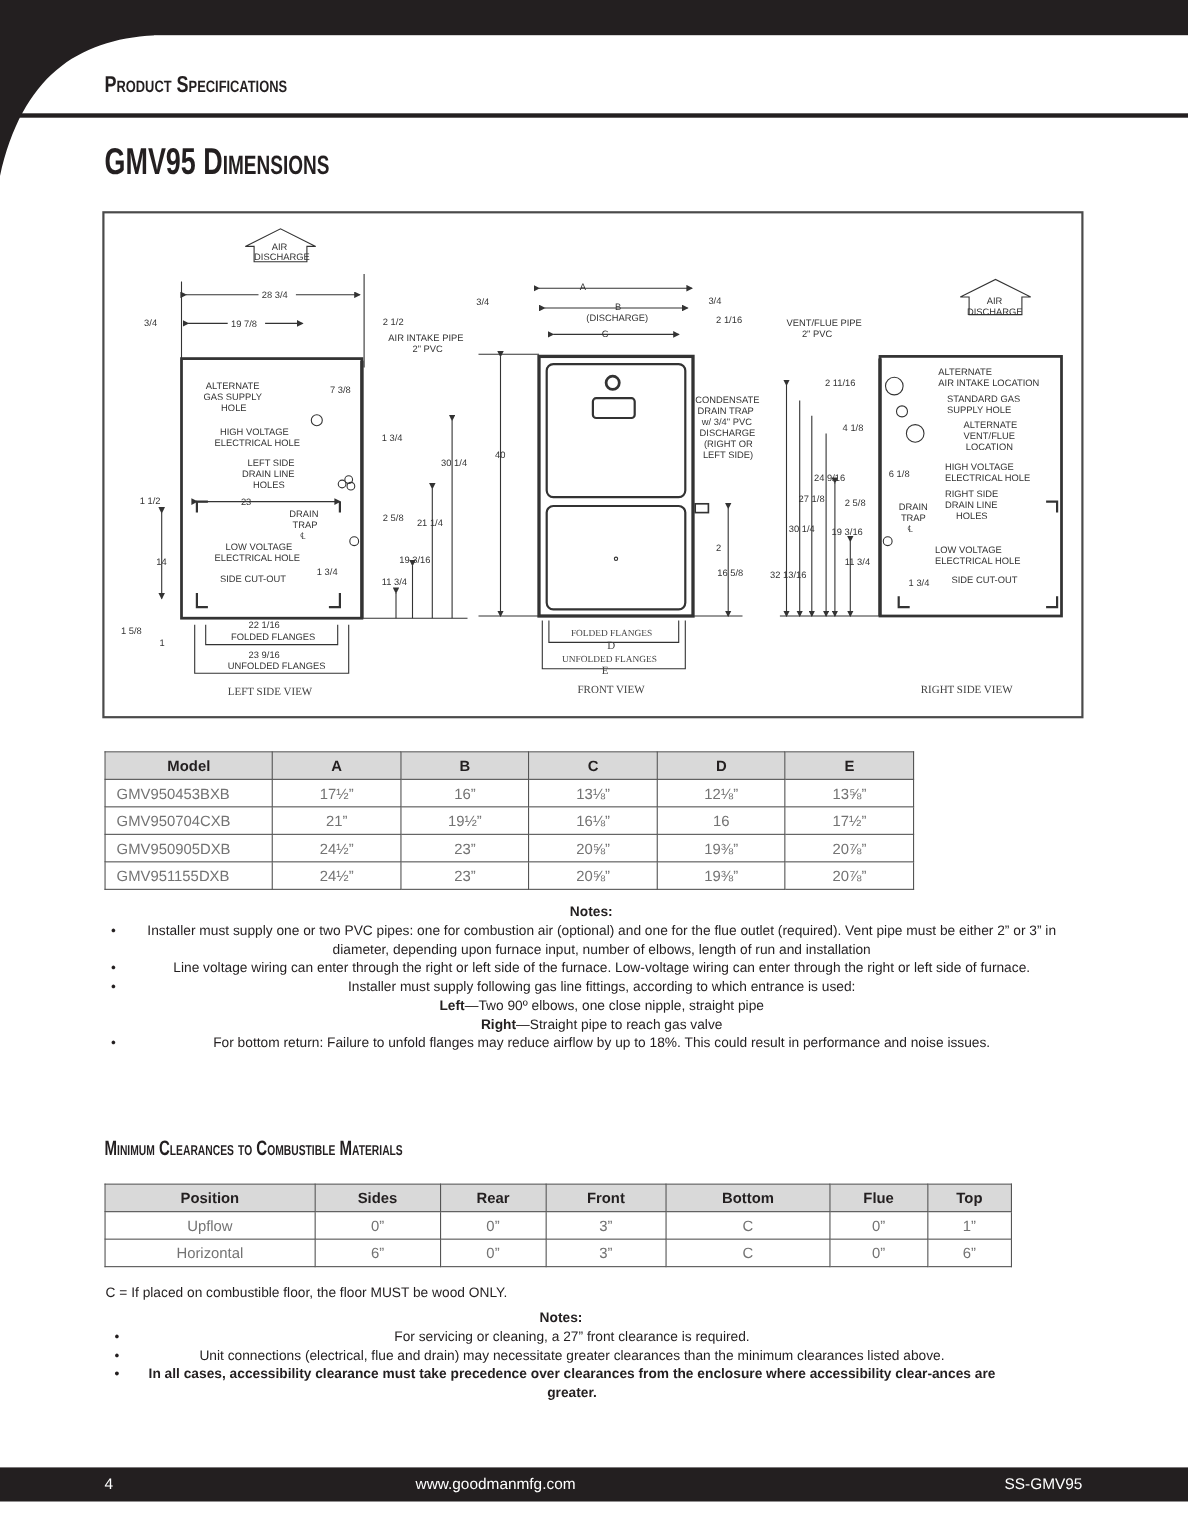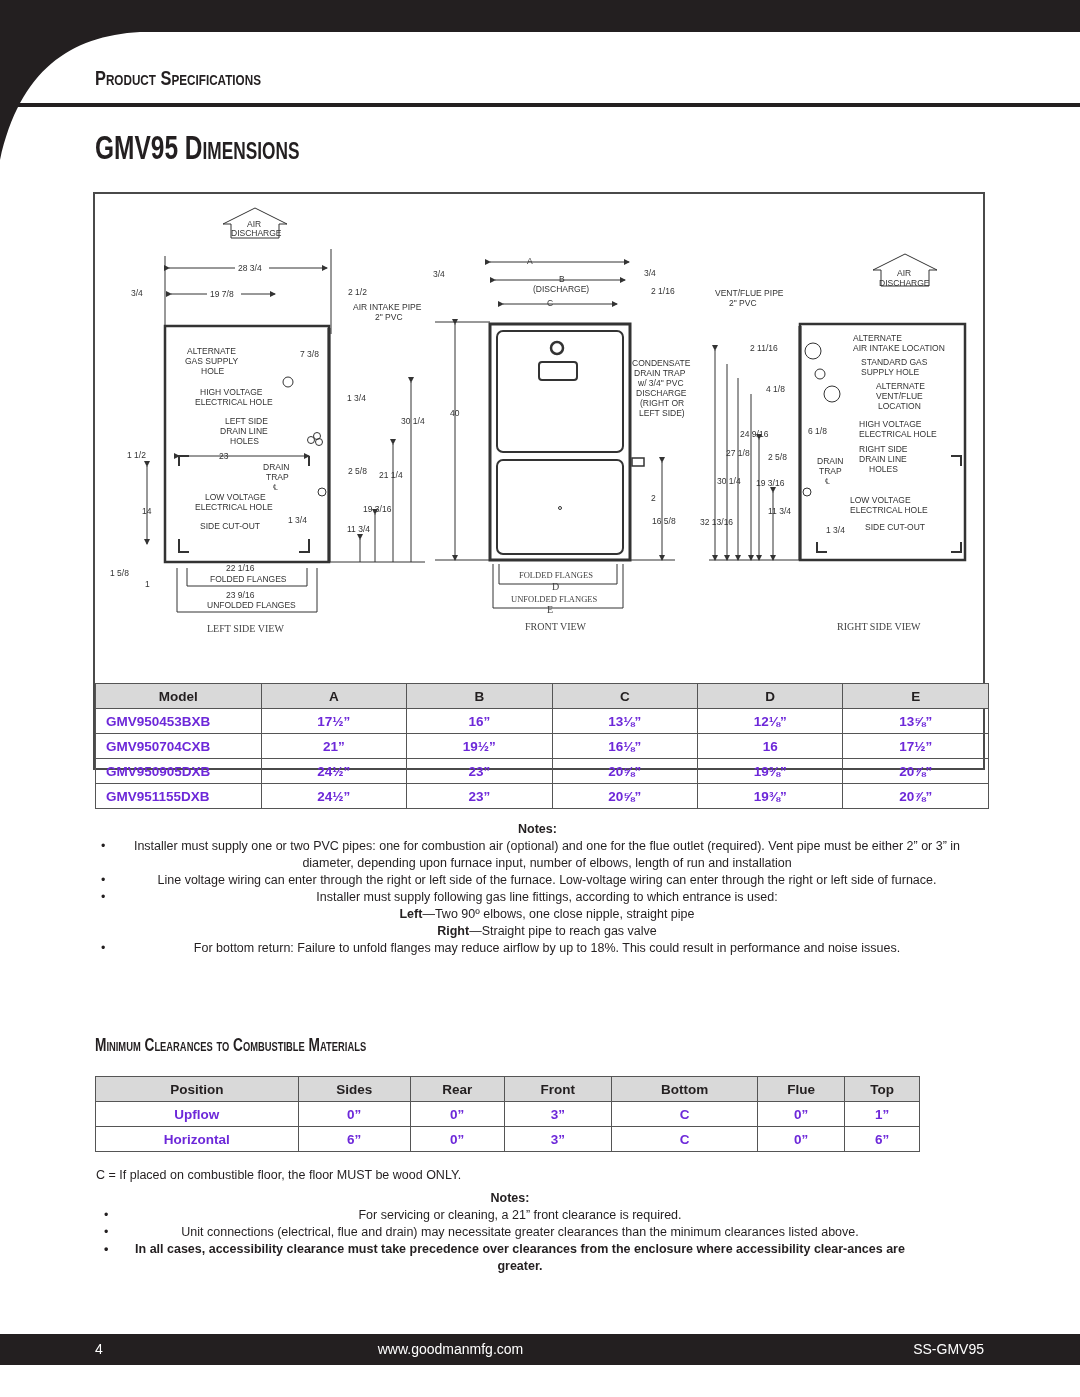--- a/index.html
+++ b/index.html
@@ -7,30 +7,30 @@
   body { position: relative; font-family: "Liberation Sans", sans-serif; color: #231f20; }
 
   .topbar { position: absolute; left: 0; top: 0; width: 1080px; height: 32px; background: #231f20; }
   .corner { position: absolute; left: 0; top: 0; width: 140px; height: 170px; overflow: hidden; }
   .corner svg { display: block; }
   .rule { position: absolute; left: 18px; top: 103px; width: 1062px; height: 4px; background: #231f20; }
 
   .section-kicker { position: absolute; left: 95px; top: 66px; font-family: "Liberation Sans Narrow", "Liberation Sans", sans-serif; font-weight: bold; font-size: 21px; letter-spacing: 0; font-variant: small-caps; transform: scaleX(0.78); transform-origin: left; white-space: nowrap; }
   .page-title { position: absolute; left: 95px; top: 128px; font-weight: bold; font-size: 34px; font-variant: small-caps; transform: scaleX(0.72); transform-origin: left; white-space: nowrap; }
 
-  .diagram-box { position: absolute; left: 93px; top: 192px; width: 892px; height: 578px; border: 2px solid #4a4a4a; background: #fff; }
+  .diagram-box { position: absolute; left: 93px; top: 192px; width: 892px; height: 461px; border: 2px solid #4a4a4a; background: #fff; }
   .diagram-box svg { position: absolute; left: 0; top: 0; }
   .dlabel { font-family: "Liberation Sans", sans-serif; font-size: 8.5px; fill: #333; }
   .dview { font-family: "Liberation Serif", serif; font-size: 10px; fill: #444; }
 
   table.spec { position: absolute; border-collapse: collapse; font-size: 13.5px; }
   table.spec th { background: #d9d9d9; font-weight: bold; border: 1px solid #555; height: 25px; text-align: center; }
-  table.spec td { border: 1px solid #555; height: 25px; text-align: center; font-weight: bold; color: #6d28d9; }
+  table.spec td { border: 1px solid #555; height: 25px; text-align: center; font-weight: normal; color: #737373; }
   table.spec td.left { text-align: left; padding-left: 10px; }
-  #dims-table { left: 95px; top: 683px; width: 894px; border: 1.5px solid #555; }
+  #dims-table { left: 95px; top: 683px; width: 736px; border: 1.5px solid #555; }
   #clear-table { left: 95px; top: 1076px; width: 825px; border: 1.5px solid #555; }
 
   .notes { position: absolute; font-size: 12.5px; line-height: 17px; color: #231f20; text-align: center; }
   .notes .notes-title { font-weight: bold; font-size: 12.5px; }
   .notes ul { list-style: none; }
   .notes li { position: relative; padding-left: 24px; }
   .notes li::before { content: "•"; position: absolute; left: 6px; top: 0; }
   .notes li.cont { padding-left: 24px; }
   .notes li.cont::before { content: ""; }
   .notes b { font-weight: bold; }
@@ -339,21 +339,21 @@
       <td>6”</td>
     </tr>
   </tbody>
 </table>
 
 <div id="cnote">C = If placed on combustible floor, the floor MUST be wood ONLY.</div>
 
 <div class="notes" id="notes2">
   <div class="notes-title">Notes:</div>
   <ul>
-    <li>For servicing or cleaning, a 21” front clearance is required.</li>
+    <li>For servicing or cleaning, a 27” front clearance is required.</li>
     <li>Unit connections (electrical, flue and drain) may necessitate greater clearances than the minimum clearances listed above.</li>
     <li class="bold">In all cases, accessibility clearance must take precedence over clearances from the enclosure where accessibility clear-ances are greater.</li>
   </ul>
 </div>
 
 <div class="footer">
   <span id="page-num">4</span>
   <span id="site">www.goodmanmfg.com</span>
   <span id="docid">SS-GMV95</span>
 </div>

